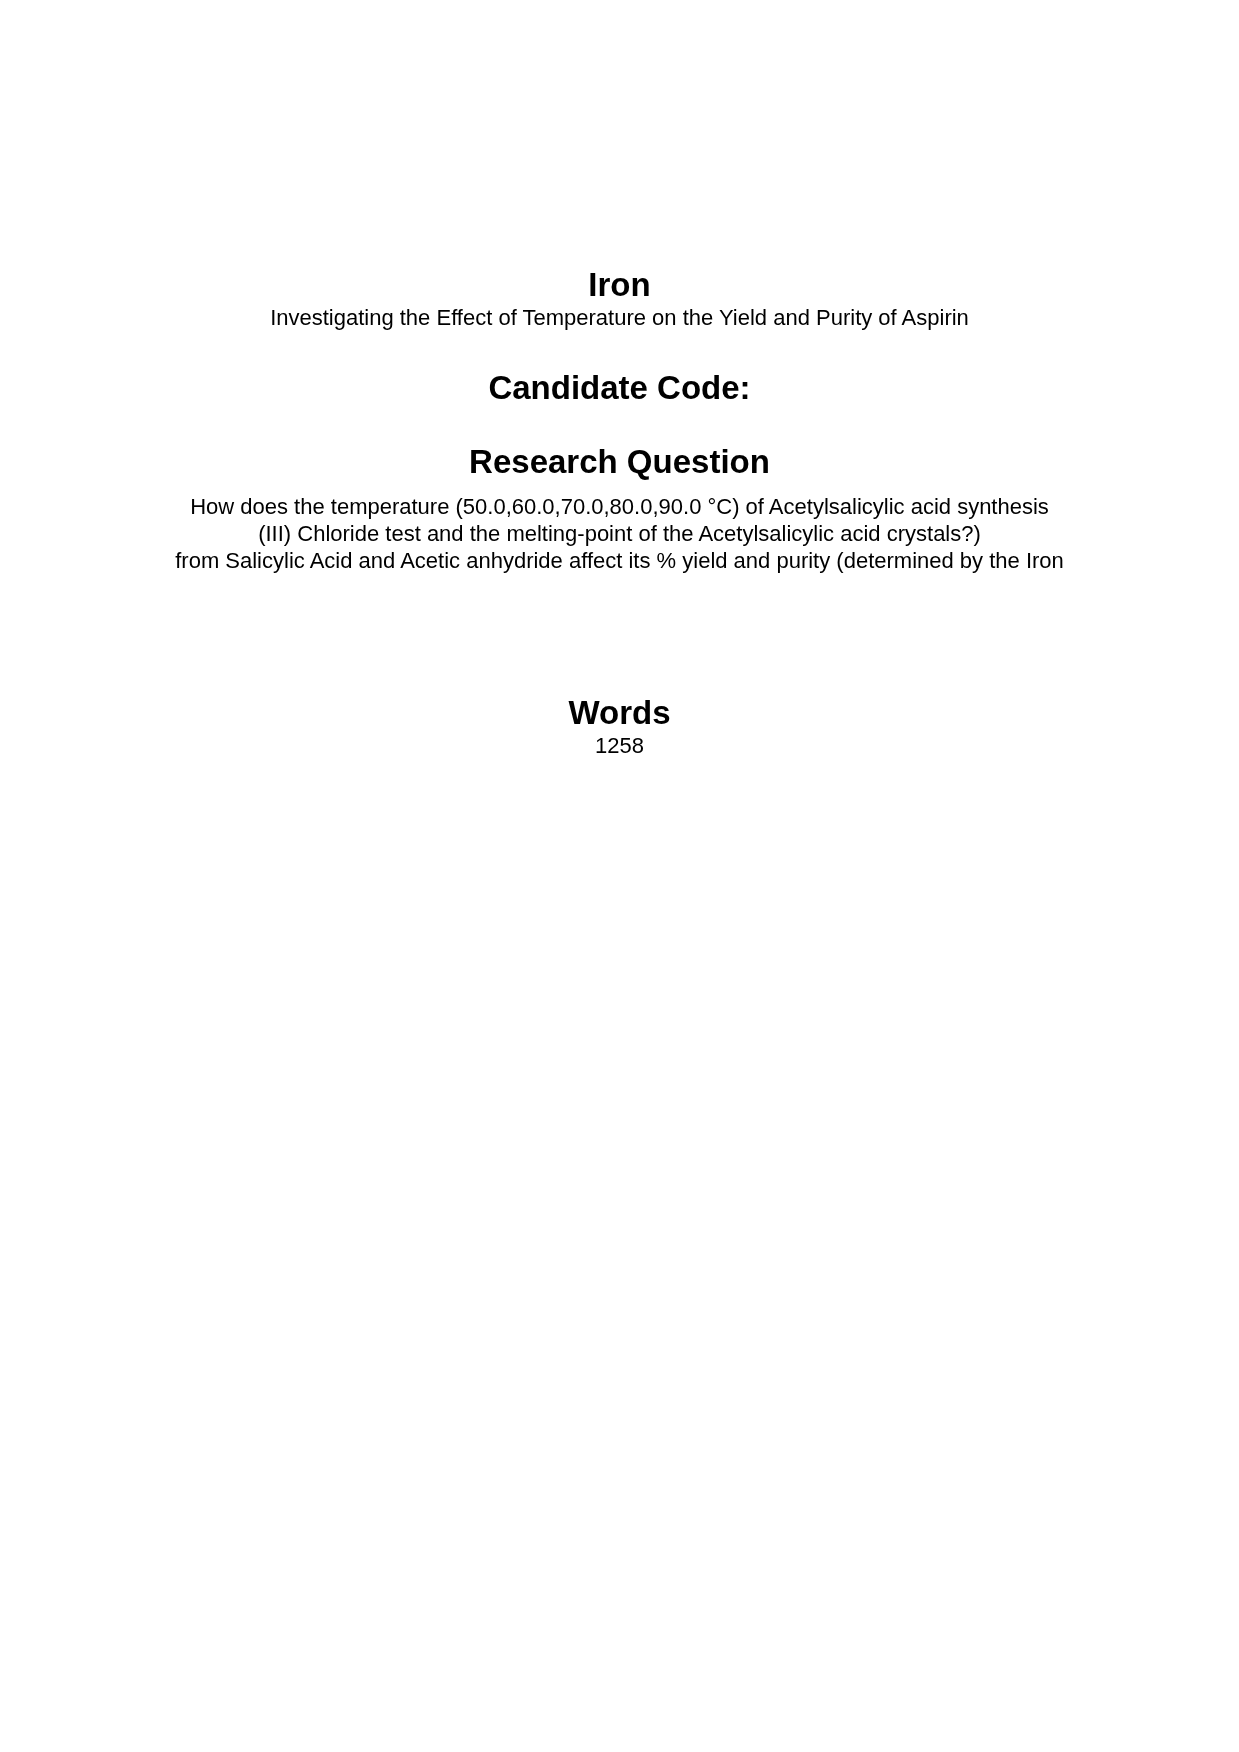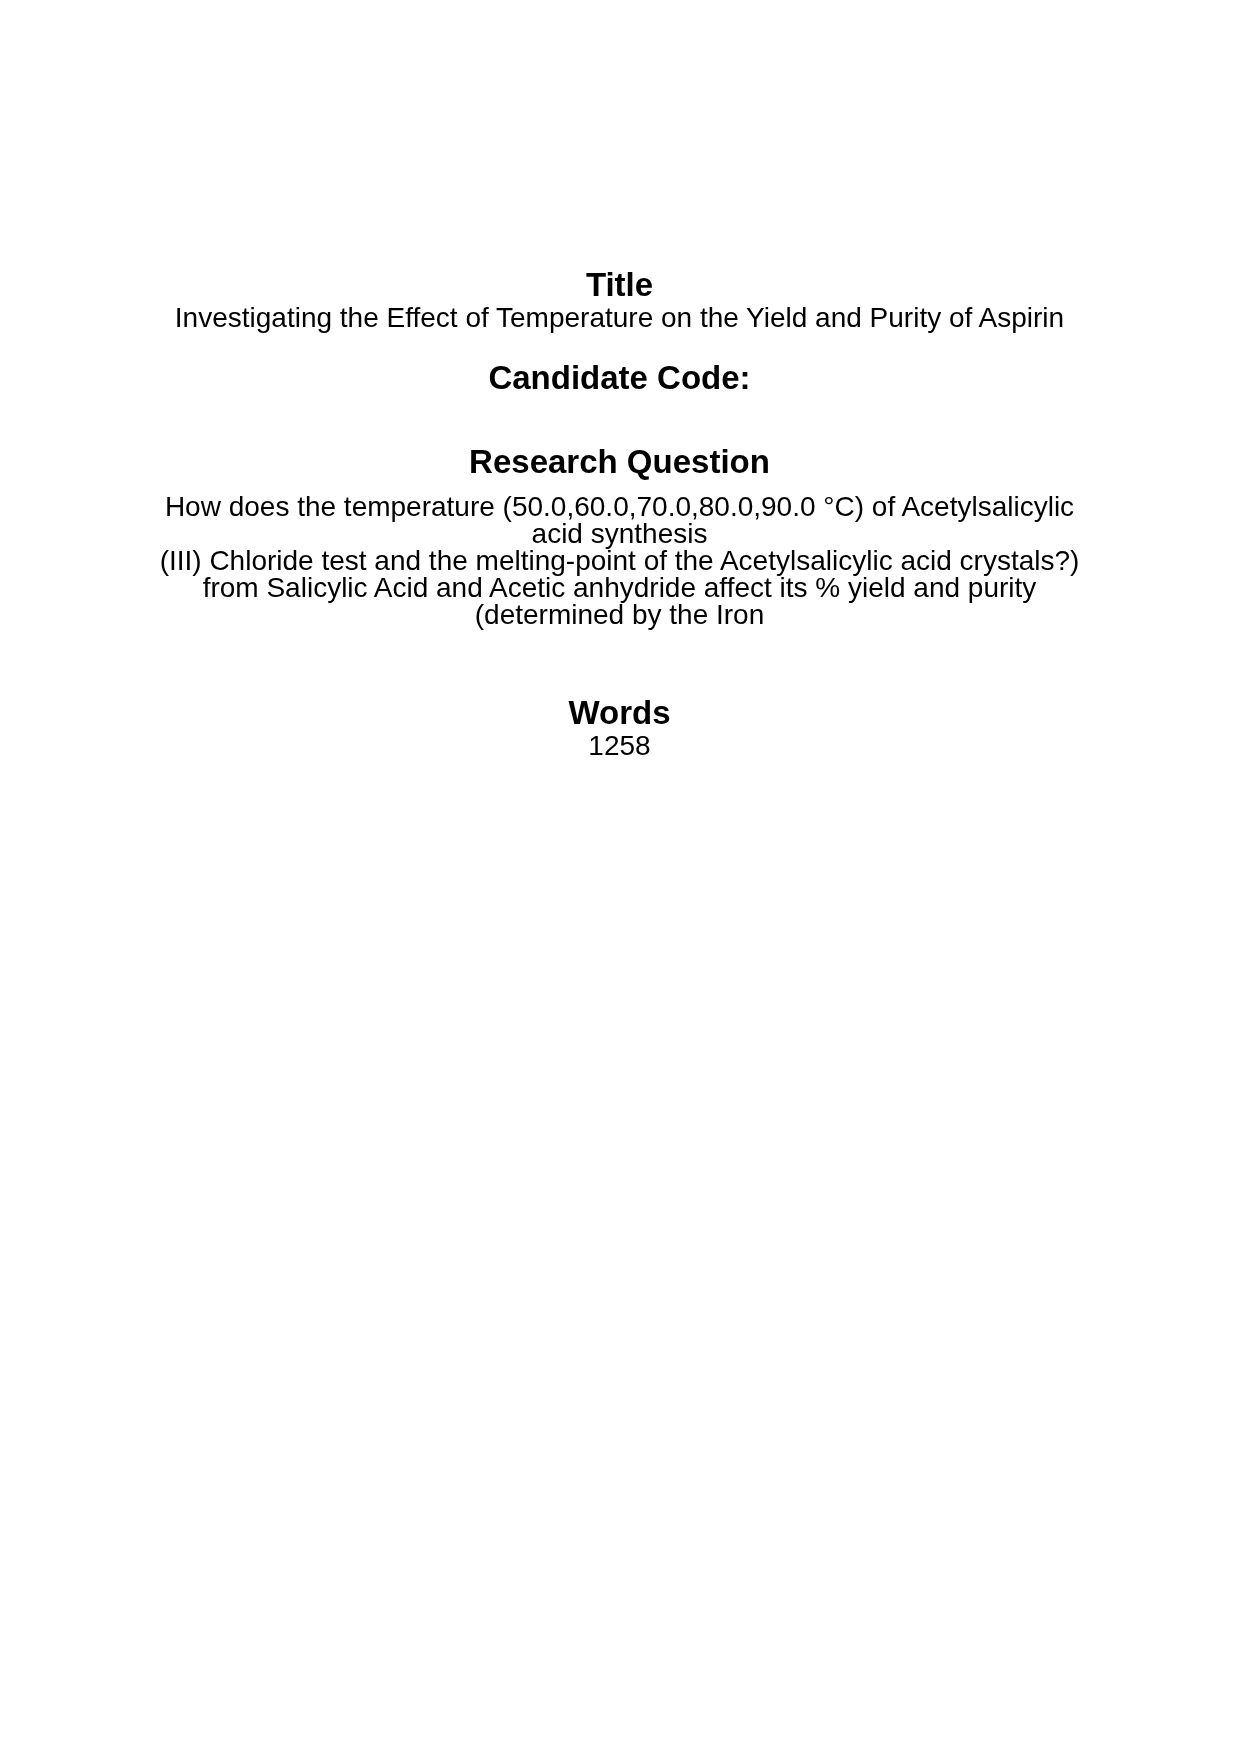--- a/index.html
+++ b/index.html
@@ -29,40 +29,40 @@
       width: 1239px;
       text-align: center;
     }
     .heading {
       font-weight: bold;
       font-size: 33px;
       line-height: 38px;
       margin: 0;
     }
     .body-text {
-      font-size: 28px;
+      font-size: 22px;
       line-height: 27px;
       margin: 0;
     }
     .rq-body {
       width: 960px;
       margin: 12px auto;
     }
     #sec-title { top: 266px; }
-    #sec-candidate { top: 359px; }
+    #sec-candidate { top: 369px; }
     #sec-rq { top: 443px; }
     #sec-words { top: 694px; }
   </style>
 </head>
 <body>
 
 <div class="page">
 
   <div class="section" id="sec-title">
-    <h1 class="heading">Title</h1>
+    <h1 class="heading">Iron</h1>
     <p class="body-text">Investigating the Effect of Temperature on the Yield and Purity of Aspirin</p>
   </div>
 
   <div class="section" id="sec-candidate">
     <h2 class="heading">Candidate Code:</h2>
   </div>
 
   <div class="section" id="sec-rq">
     <h2 class="heading">Research Question</h2>
     <div class="rq-body">

